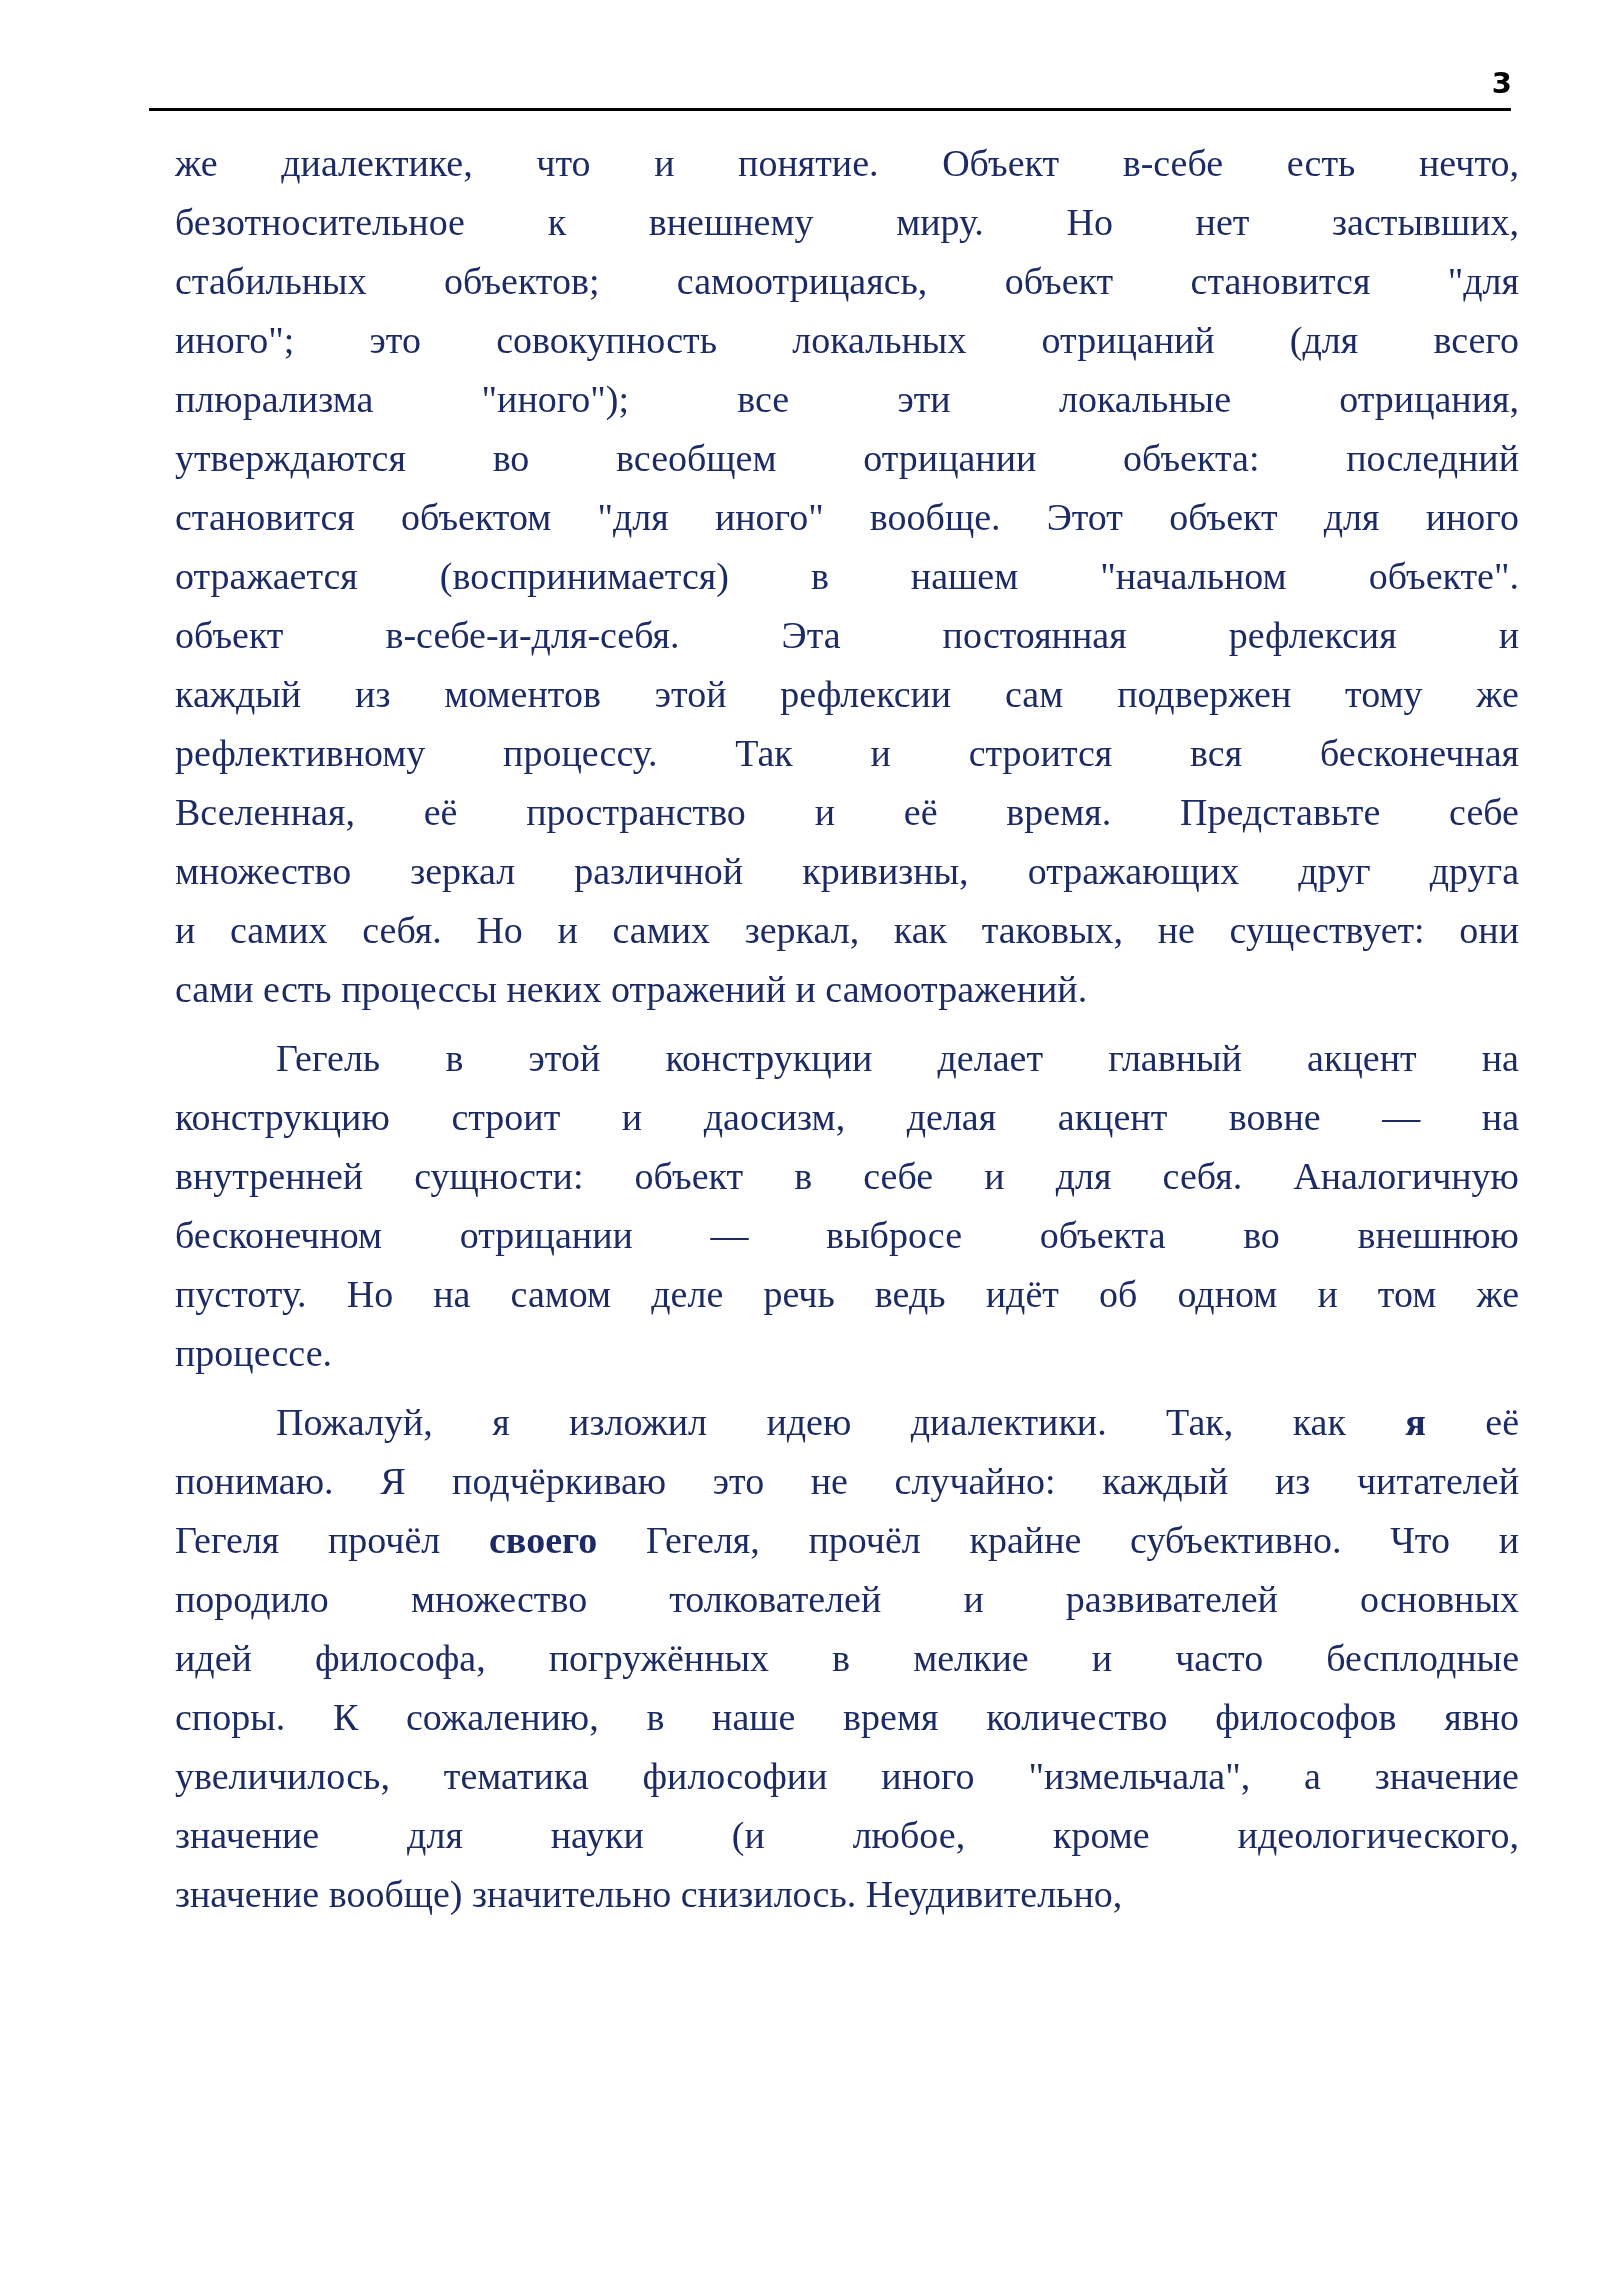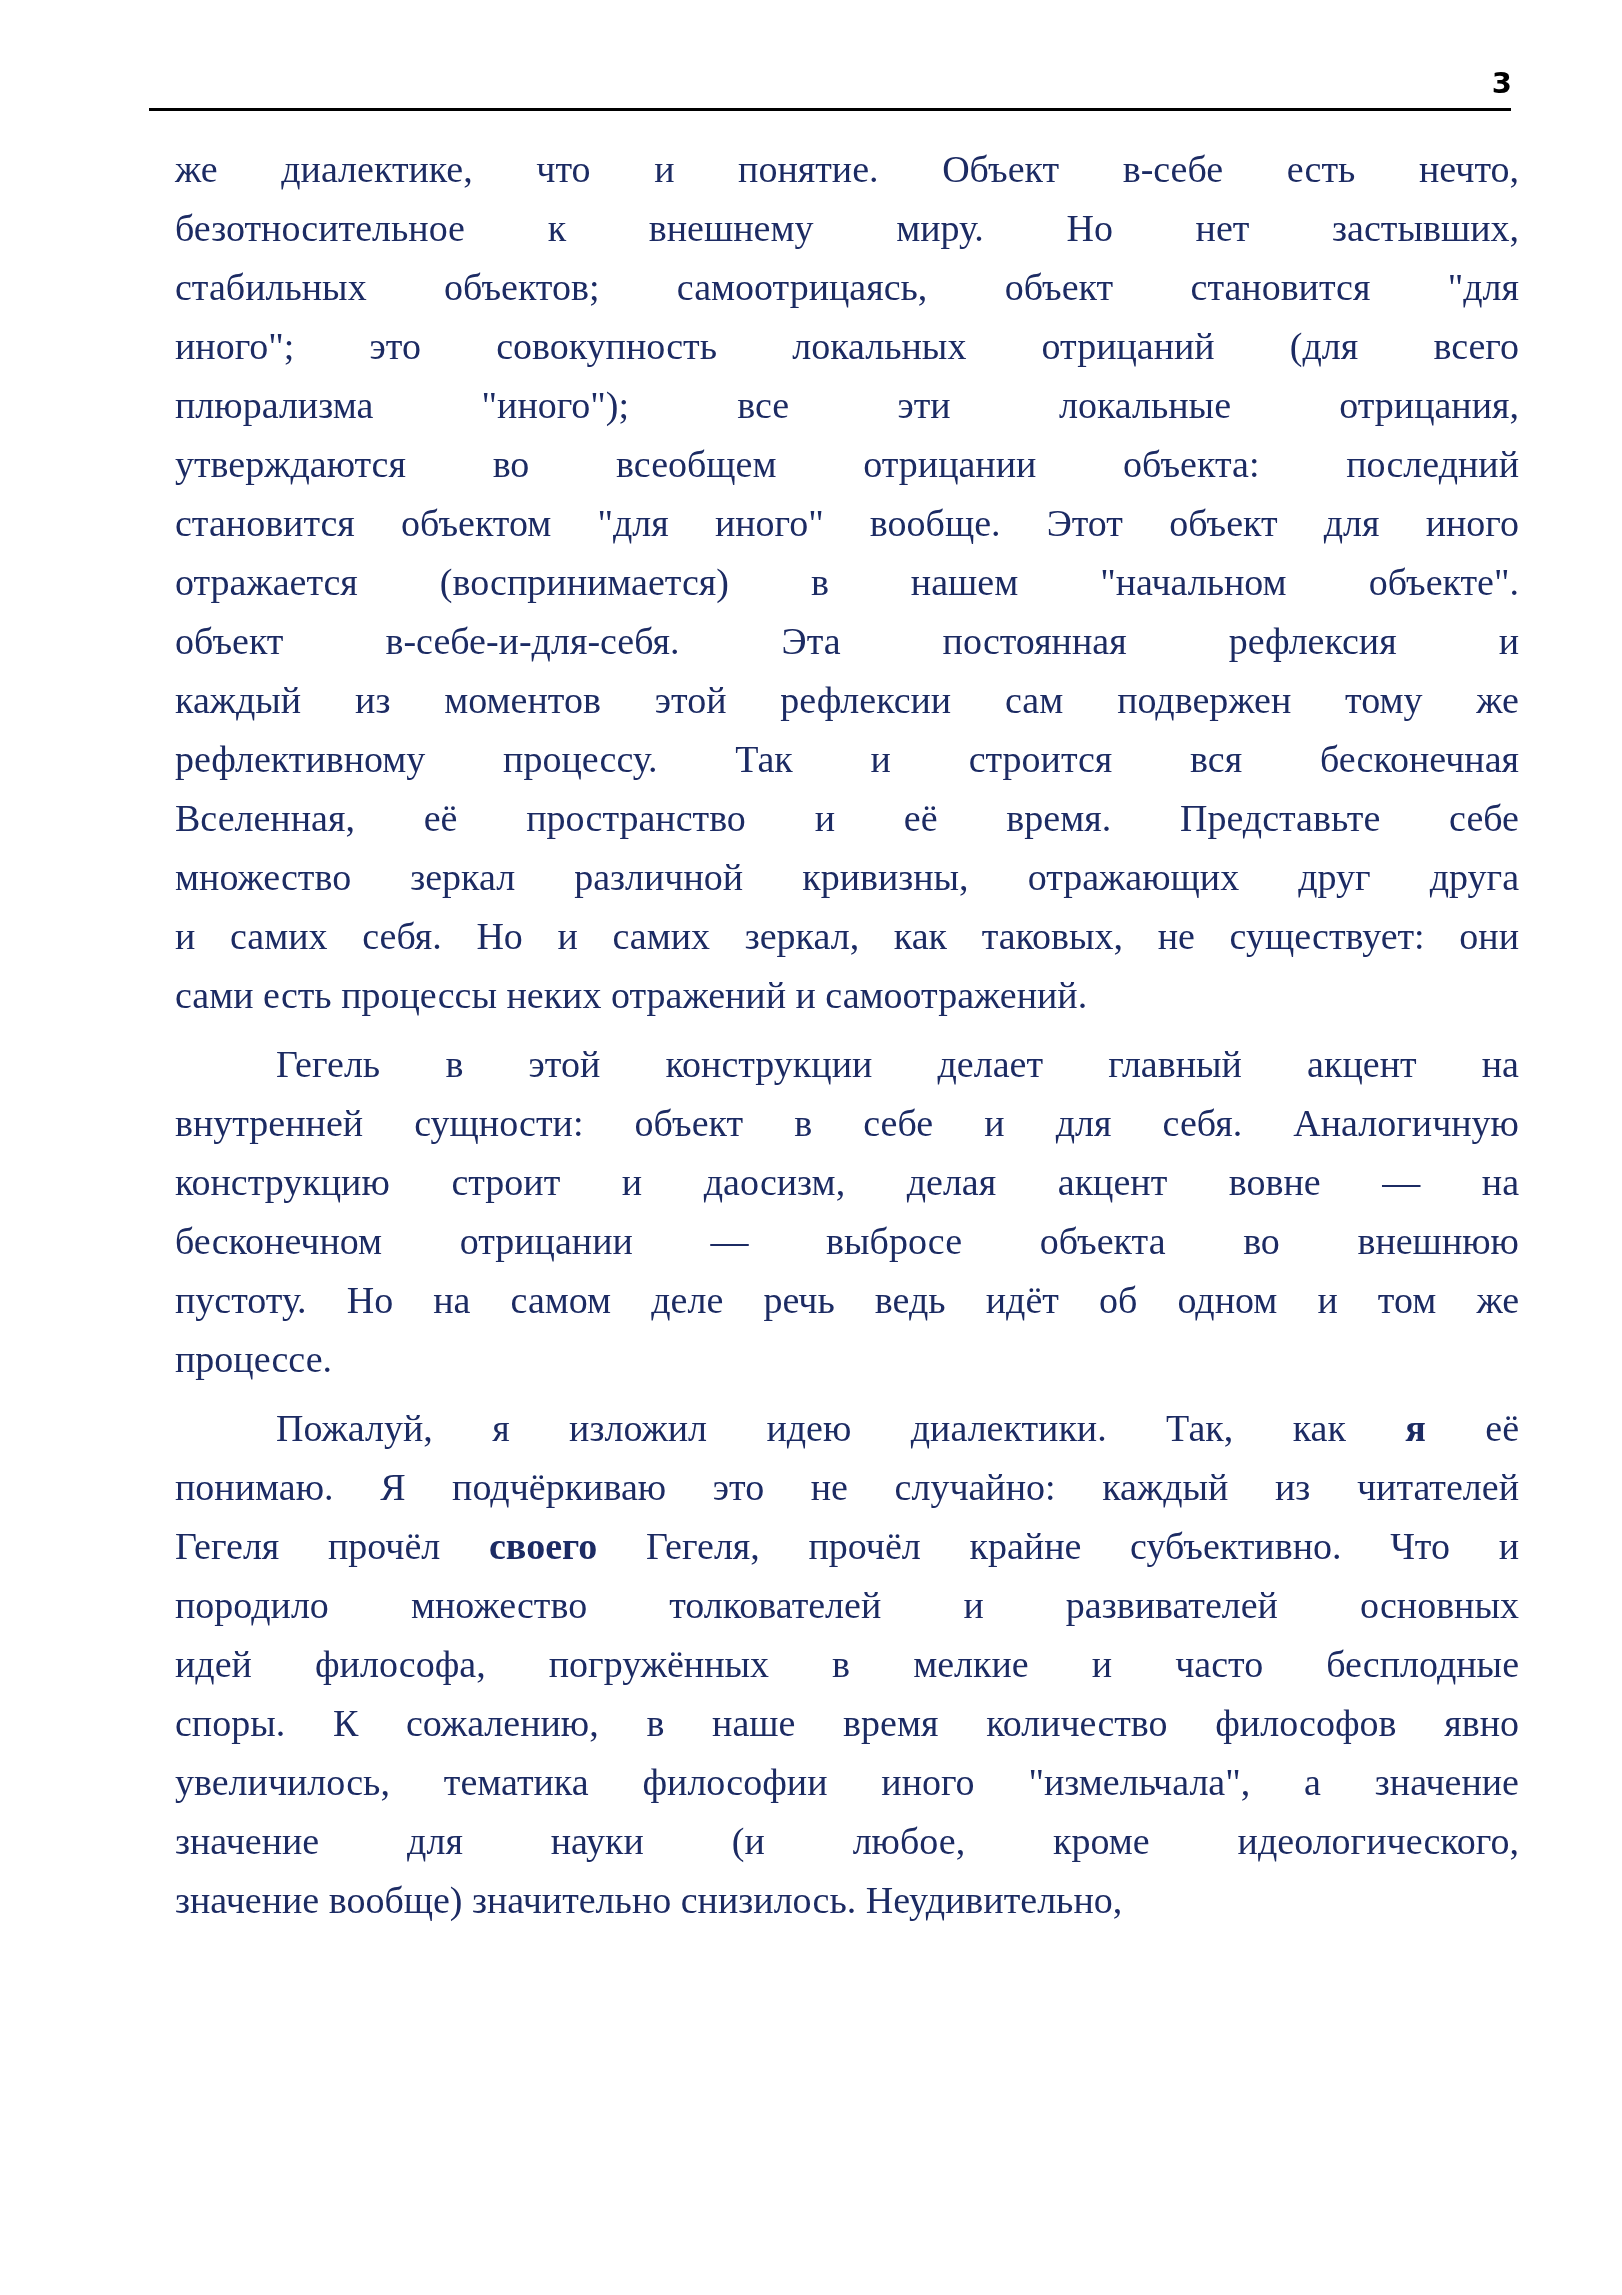--- a/index.html
+++ b/index.html
@@ -29,21 +29,21 @@
     right: 111px;
     font-family: "DejaVu Sans", "Liberation Sans", sans-serif;
     font-weight: 700;
     font-size: 29px;
     line-height: 30px;
     color: #000000;
   }
   .content {
     position: absolute;
     left: 175px;
-    top: 140px;
+    top: 134px;
     width: 1344px;
     font-size: 38px;
     line-height: 59px;
     color: #1c2b63;
   }
   .para { margin: 0; }
   .para + .para { margin-top: 10px; }
   .para.indent .line:first-child { text-indent: 101px; }
   .line {
     text-align: justify;
@@ -74,22 +74,22 @@
         <div class="line"><span class="">объект в-себе-и-для-себя. Эта постоянная рефлексия и</span></div>
         <div class="line"><span class="">каждый из моментов этой рефлексии сам подвержен тому же</span></div>
         <div class="line"><span class="">рефлективному процессу. Так и строится вся бесконечная</span></div>
         <div class="line"><span class="">Вселенная, её пространство и её время. Представьте себе</span></div>
         <div class="line"><span class="">множество зеркал различной кривизны, отражающих друг друга</span></div>
         <div class="line"><span class="">и самих себя. Но и самих зеркал, как таковых, не существует: они</span></div>
         <div class="line para-last"><span class="">сами есть процессы неких отражений и самоотражений.</span></div>
       </div>
       <div class="para indent">
         <div class="line"><span class="">Гегель в этой конструкции делает главный акцент на</span></div>
+        <div class="line"><span class="">конструкцию строит и даосизм, делая акцент вовне — на</span></div>
         <div class="line"><span class="">внутренней сущности: объект в себе и для себя. Аналогичную</span></div>
-        <div class="line"><span class="">конструкцию строит и даосизм, делая акцент вовне — на</span></div>
         <div class="line"><span class="">бесконечном отрицании — выбросе объекта во внешнюю</span></div>
         <div class="line"><span class="">пустоту. Но на самом деле речь ведь идёт об одном и том же</span></div>
         <div class="line para-last"><span class="">процессе.</span></div>
       </div>
       <div class="para indent">
         <div class="line"><span class="">Пожалуй, я изложил идею диалектики. Так, как </span><span class="bold">я</span><span class=""> её</span></div>
         <div class="line"><span class="">понимаю. Я подчёркиваю это не случайно: каждый из читателей</span></div>
         <div class="line"><span class="">Гегеля прочёл </span><span class="bold">своего</span><span class=""> Гегеля, прочёл крайне субъективно. Что и</span></div>
         <div class="line"><span class="">породило множество толкователей и развивателей основных</span></div>
         <div class="line"><span class="">идей философа, погружённых в мелкие и часто бесплодные</span></div>

